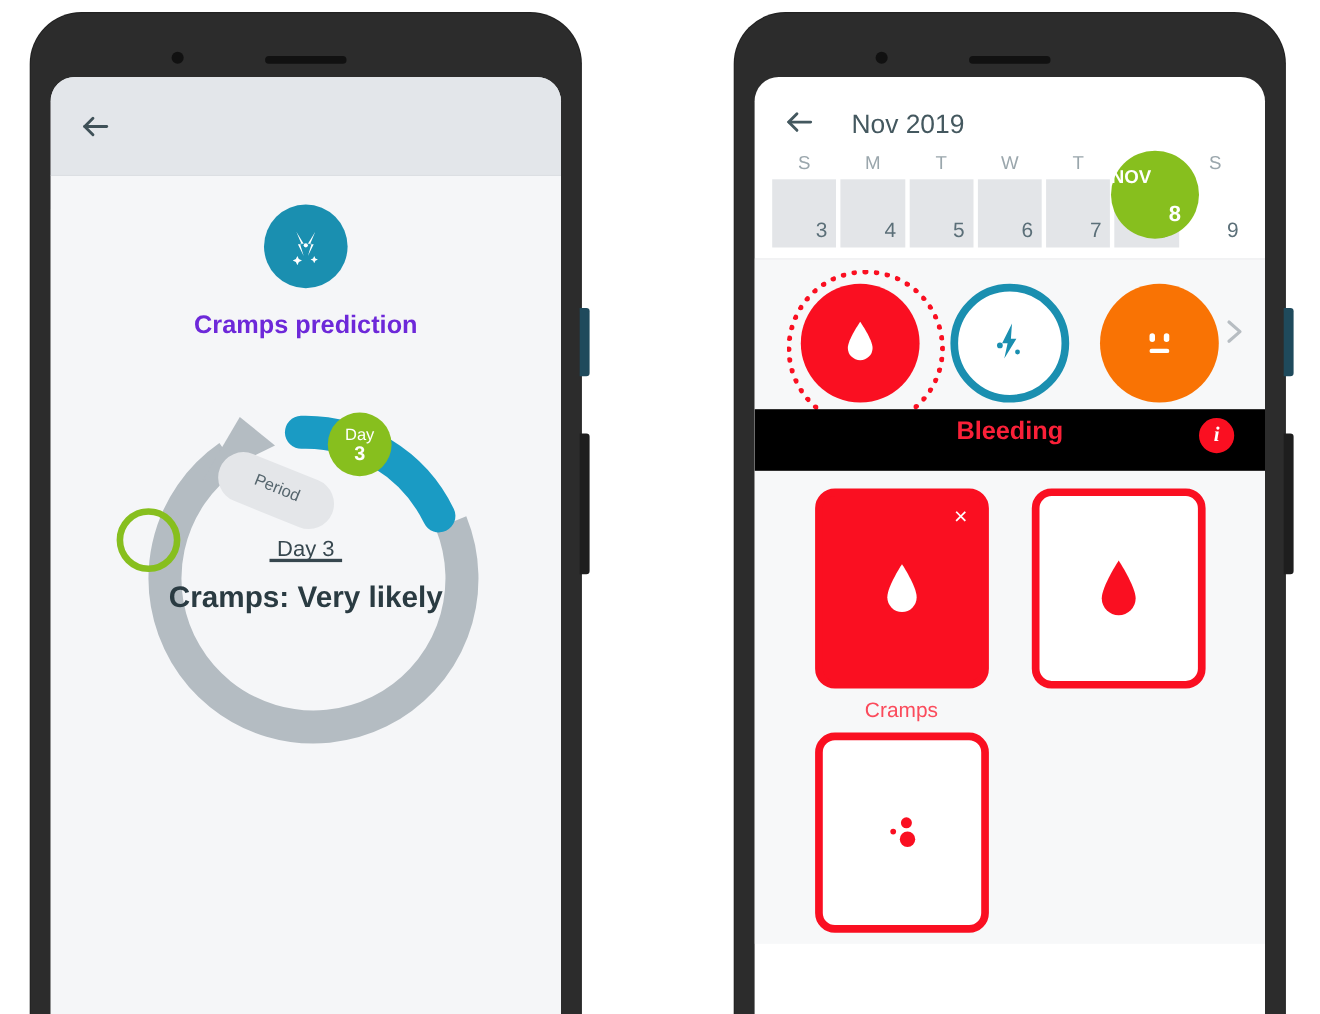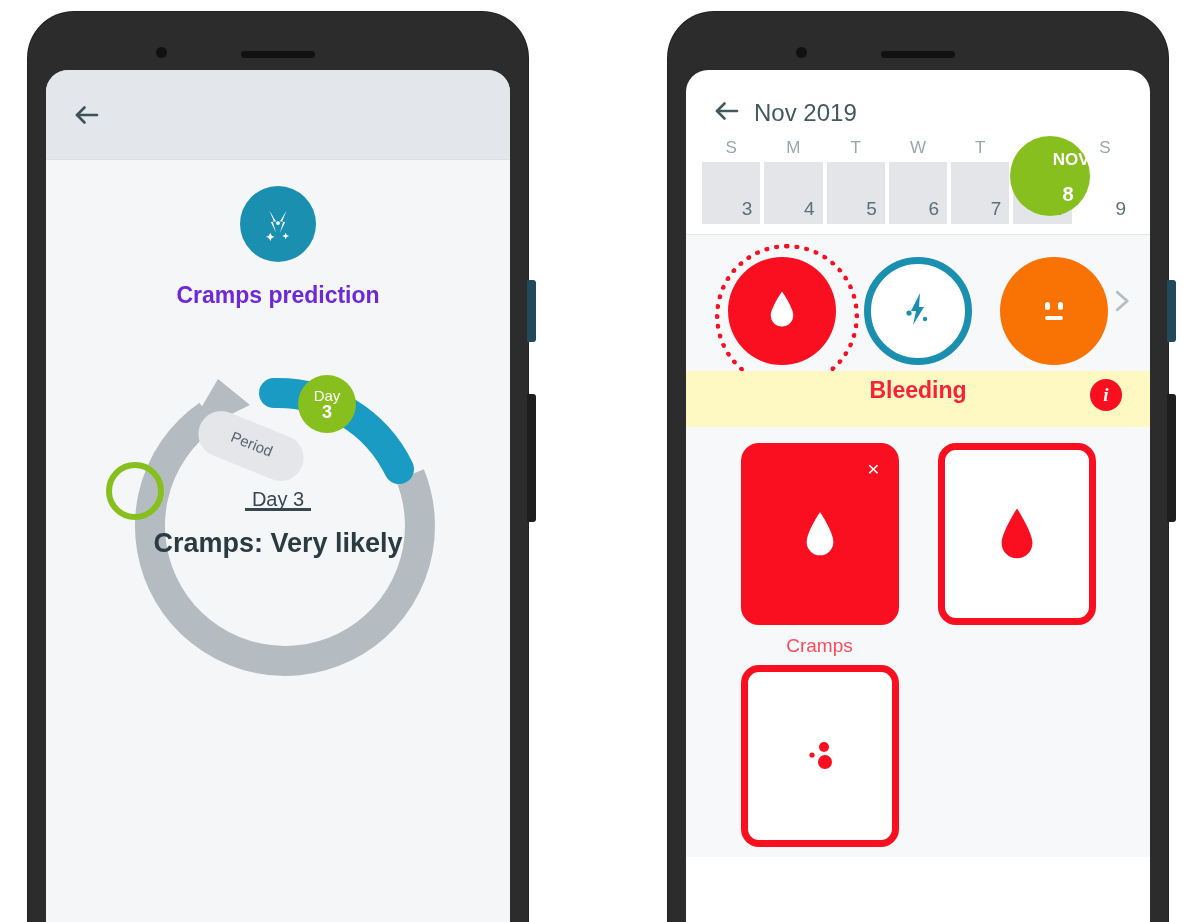--- a/index.html
+++ b/index.html
@@ -101,21 +101,21 @@
     top: 163px; width: 66px; height: 3px; background: #37474f;
   }
   .cycle-main {
     position: absolute; left: 52px; right: 52px; top: 180px;
     text-align: center; font-size: 27px; font-weight: bold;
     line-height: 36px; color: #2a3b42;
   }
 
   
   .cal-head {
-    display: flex; align-items: center; gap: 12px;
+    display: flex; align-items: center; gap: 32px;
     padding: 26px 0 2px 26px;
   }
   .cal-title { font-size: 24px; color: #44585f; }
   .dow-row, .date-row { display: flex; padding: 0 14px; }
   .dow-row > div, .date-row > div { flex: 1; text-align: center; }
   .dow-row > div {
     font-size: 17px; color: #9aa6ac; padding: 6px 0 4px;
   }
   .date-cell {
     position: relative; height: 62px; margin: 0 2px;
@@ -126,21 +126,21 @@
     position: absolute; right: 8px; bottom: 4px;
     font-size: 19px; color: #5b6f78;
   }
   .today-circle {
     position: absolute; right: -16px; top: -26px;
     width: 80px; height: 80px; border-radius: 50%;
     background: #87bf1e; z-index: 3;
   }
   .today-circle .mon {
     position: absolute; left: 0; right: 0; top: 14px;
-    text-align: right; font-size: 17px; font-weight: bold; color: #fff;
+    text-align: left; font-size: 17px; font-weight: bold; color: #fff;
   }
   .today-circle .d {
     position: absolute; right: 16px; bottom: 10px;
     font-size: 20px; font-weight: bold; color: #fff;
   }
   .cal-divider { height: 1px; background: #e3e5e8; margin-top: 10px; }
 
   .cat-row {
     position: relative; display: flex; align-items: center;
     justify-content: center; gap: 28px; padding: 22px 0 6px;
@@ -157,21 +157,21 @@
     width: 134px; height: 134px; border-radius: 50%;
     border: 5px dotted #fa0f21;
   }
   .cat.cramps { background: #ffffff; border: 7px solid #1a8fb0; }
   .cat.mood   { background: #f97304; }
   .chev-next {
     position: absolute; right: 14px; top: 50%; transform: translateY(-50%);
     color: #b7bdc2;
   }
   .sec-label-row {
-    position: relative; height: 56px; background: #fef9c3;
+    position: relative; height: 56px; background: #000000;
   }
   .sec-label {
     position: absolute; left: 0; right: 0; top: 6px; text-align: center;
     font-size: 23px; font-weight: bold; color: #fa2038;
   }
   .info-btn {
     position: absolute; right: 28px; top: 8px;
     width: 32px; height: 32px; border-radius: 50%; background: #fa0f21;
     color: #fff; font-size: 19px; font-weight: bold; font-style: italic;
     display: flex; align-items: center; justify-content: center;

